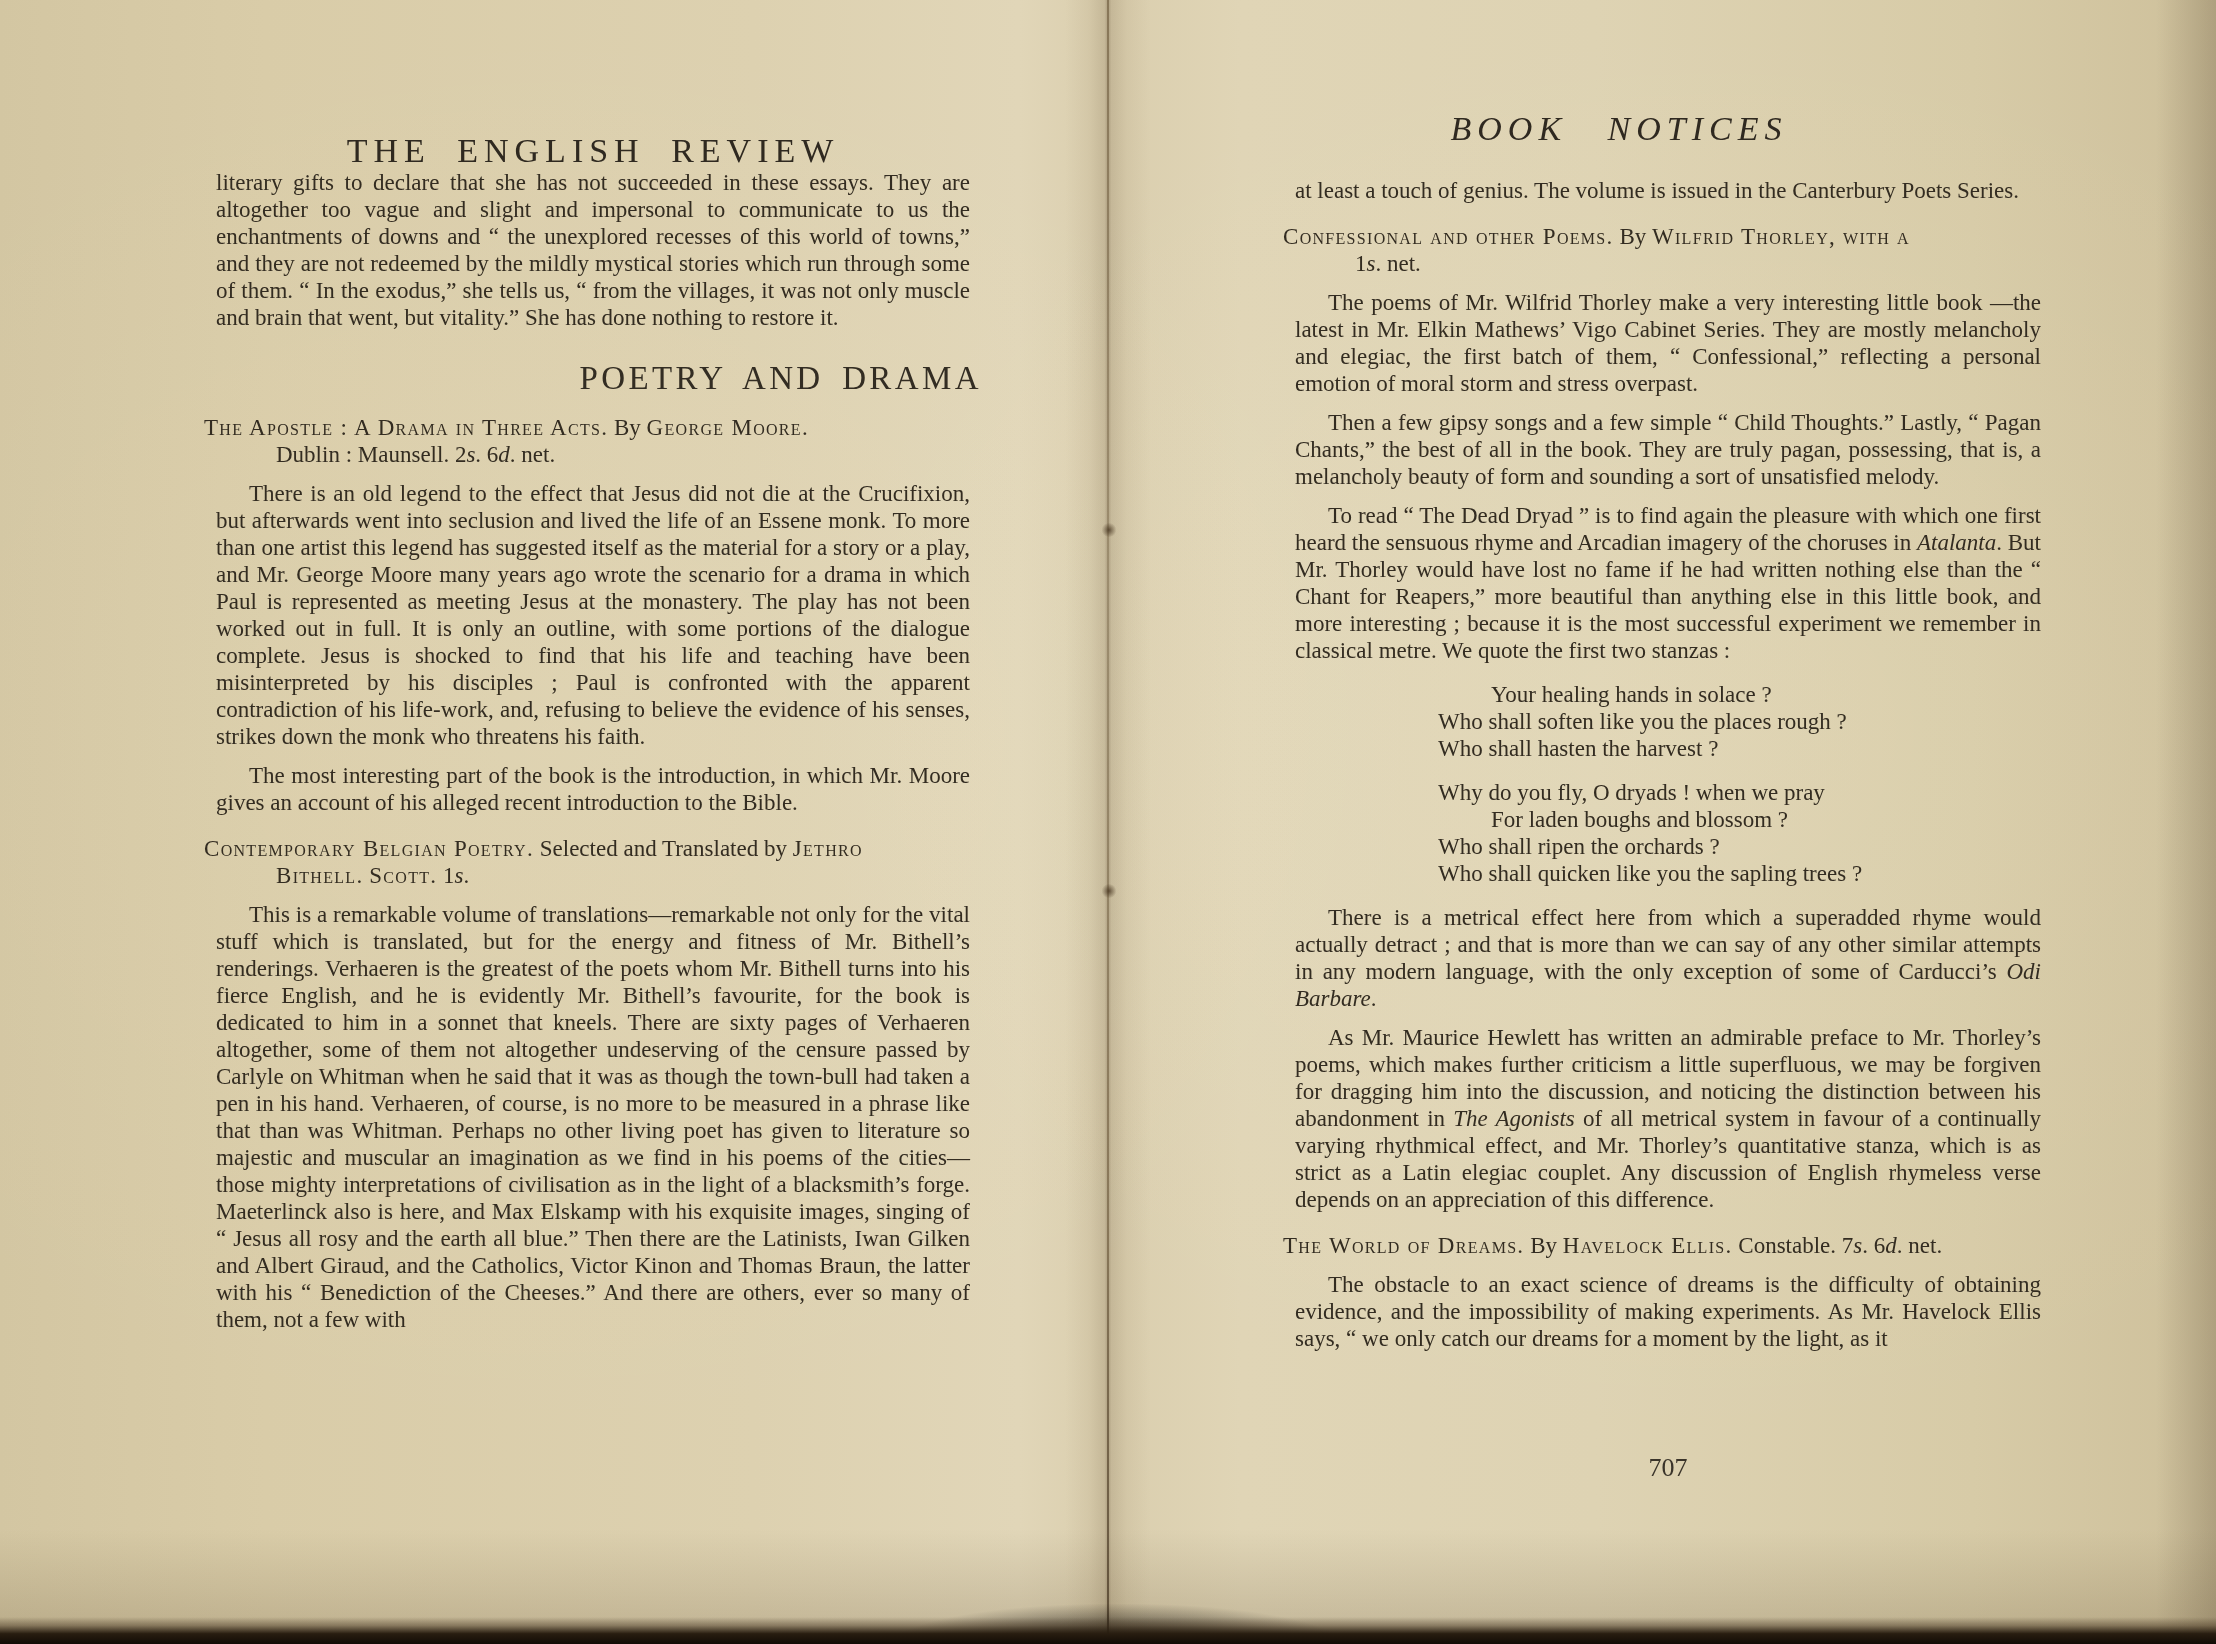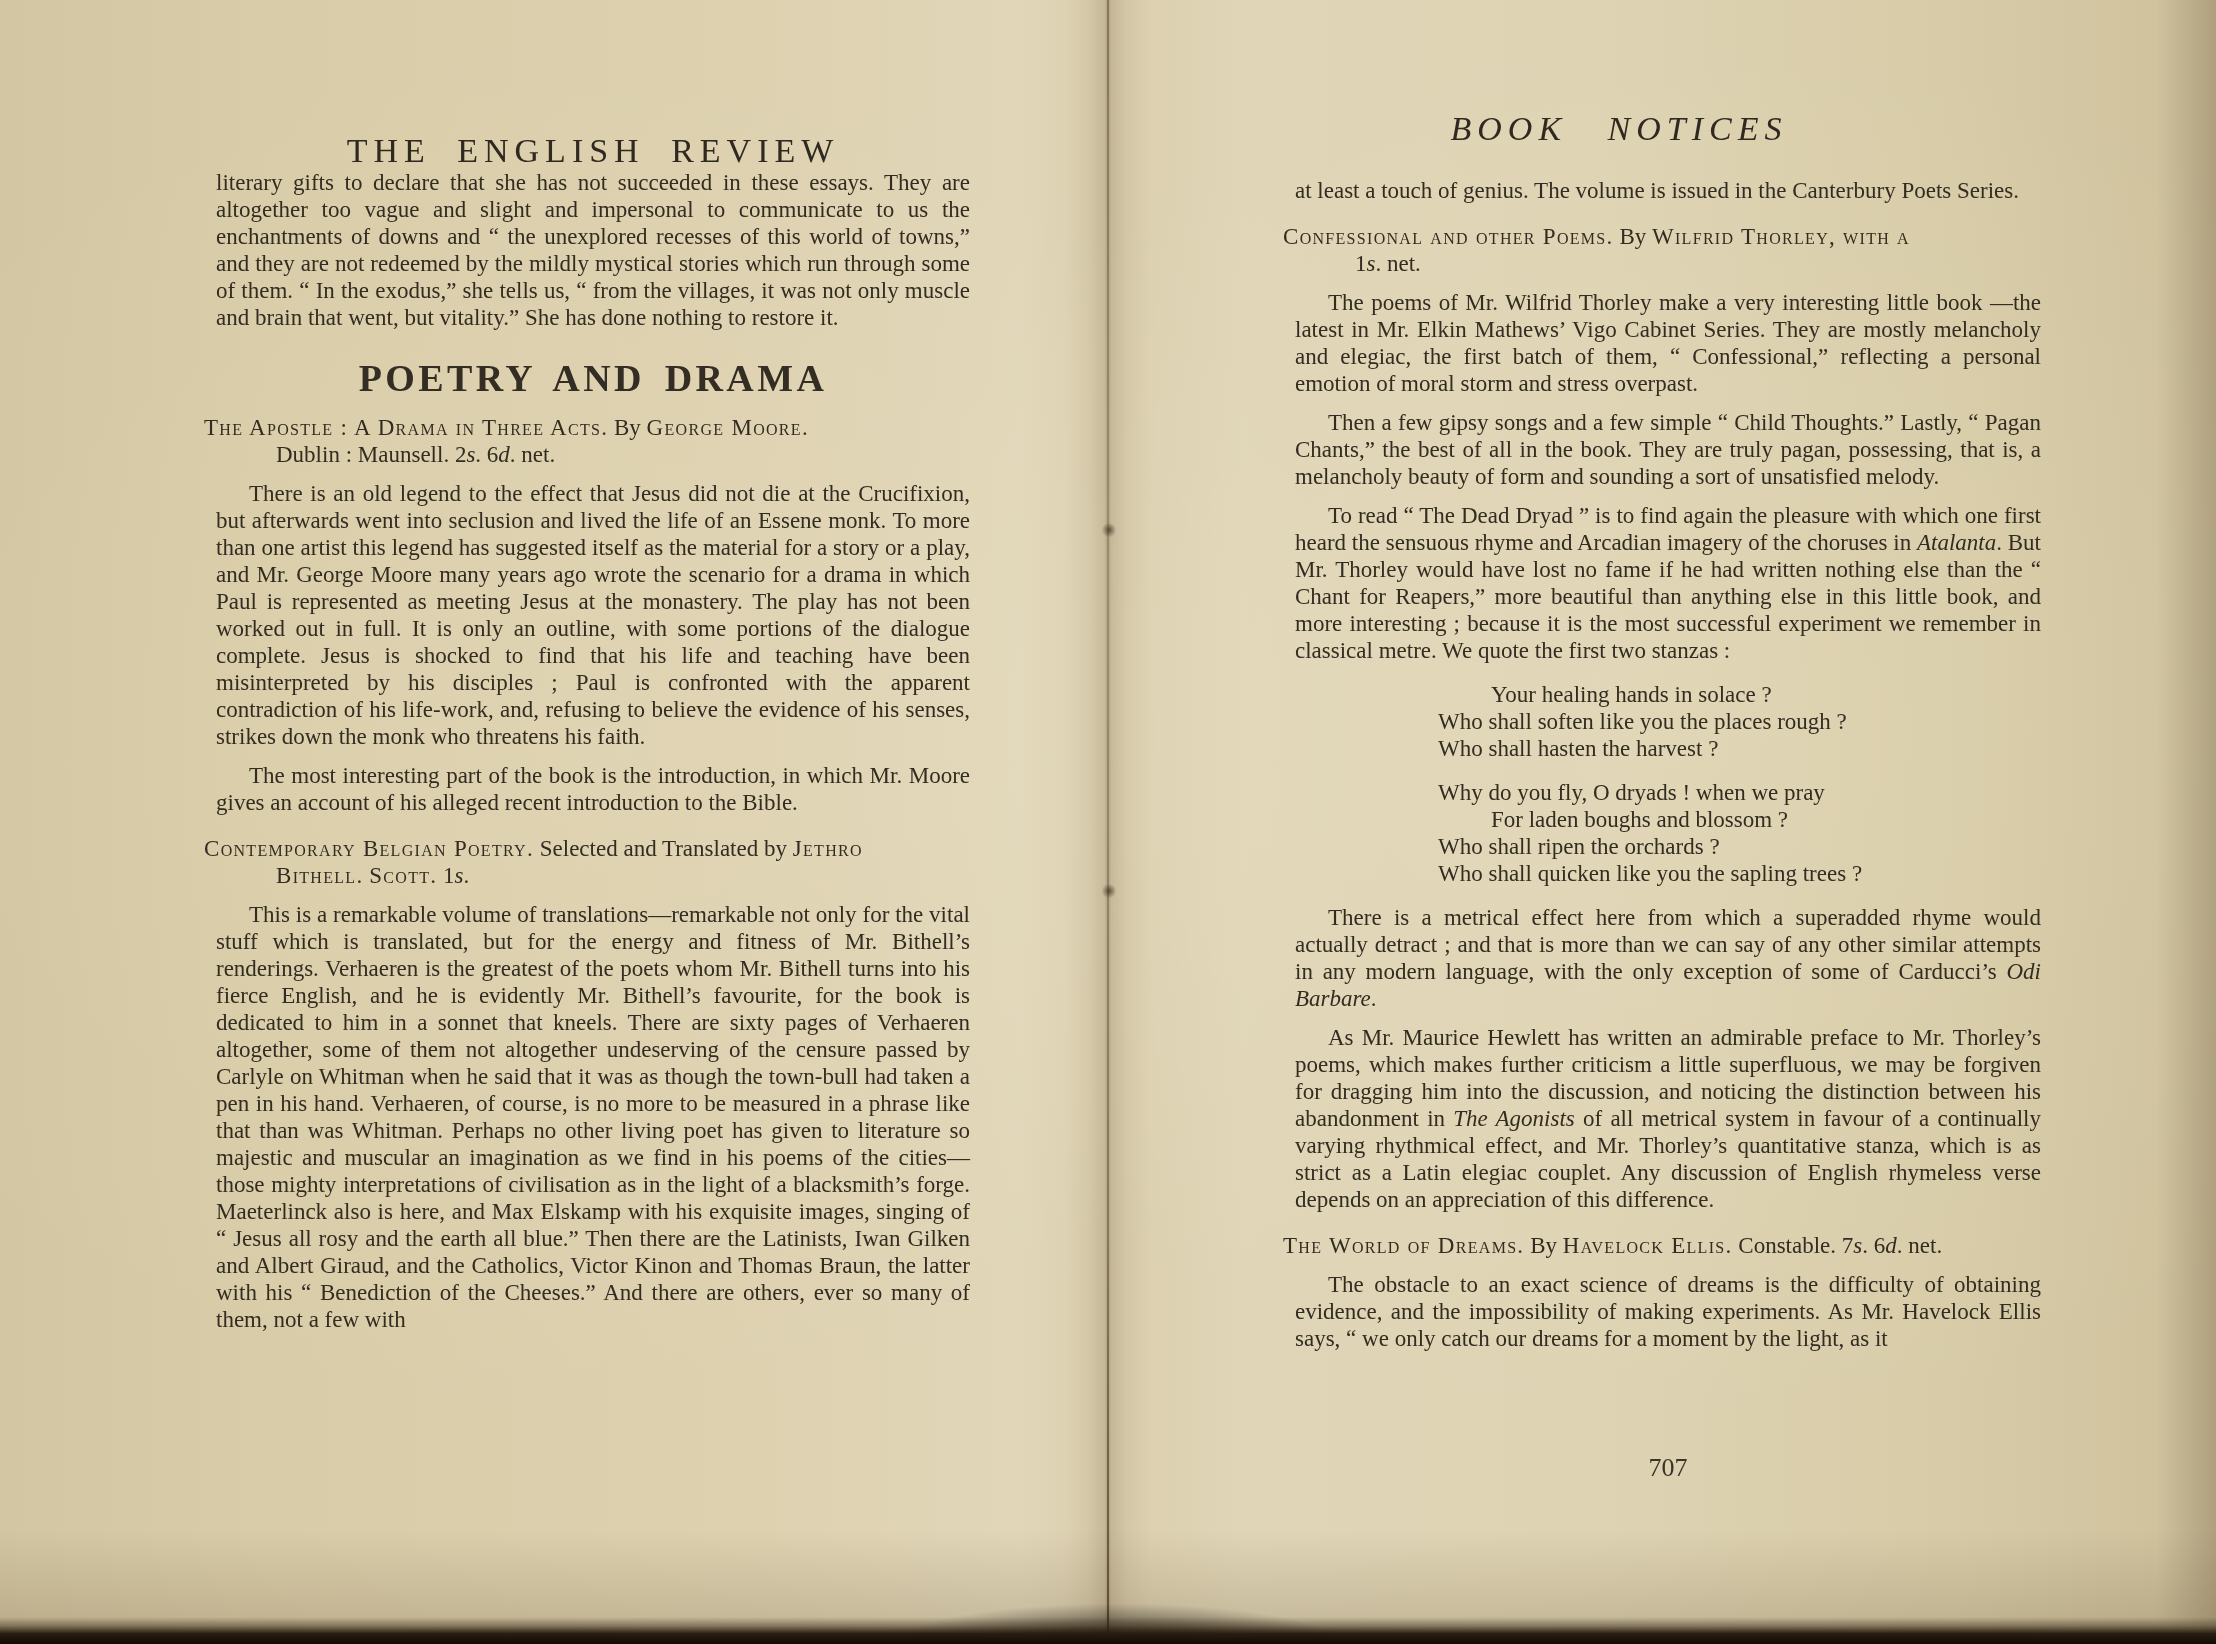--- a/index.html
+++ b/index.html
@@ -28,22 +28,22 @@
   .page-header{position:absolute;text-align:center;font-size:34px;letter-spacing:6px;color:#2f2920;}
   #header-left{left:204px;top:100px;width:778px;word-spacing:12px;margin-top:32px;}
   #header-right{left:1234px;top:110px;width:770px;word-spacing:26px;font-style:italic;}
 
   .text-col{position:absolute;font-size:23px;line-height:27px;}
   #col-left{left:204px;top:157px;width:778px;}
   #col-right{left:1283px;top:165px;width:770px;}
 
   .para{margin:12px;text-align:justify;text-indent:33px;}
   .para.noindent{text-indent:0;}
-  .section-heading{margin:34px 0 22.4px;font-size:38px;font-weight:700;letter-spacing:3.4px;
-    word-spacing:6.9px;text-align:center;color:#332d23;text-indent:0;}
+  .section-heading{margin:34px 0 22.4px;font-size:33px;font-weight:400;letter-spacing:3.4px;
+    word-spacing:6.9px;text-align:right;color:#332d23;text-indent:0;}
   .entry{margin:19px 0 10.3px;text-align:justify;}
   .entry-line+.entry-line{padding-left:72px;}
   .verse{margin:17px 0 17px 155px;}
   .verse-indent{padding-left:53px;}
   .it{font-style:italic;}
   .sc{font-variant:small-caps;letter-spacing:1.3px;}
   .page-number{position:absolute;text-align:center;font-size:26px;color:#3a342a;}
   #pn-left{left:204px;top:1435px;width:778px;}
   #pn-right{left:1283px;top:1453px;width:770px;}
 </style>

